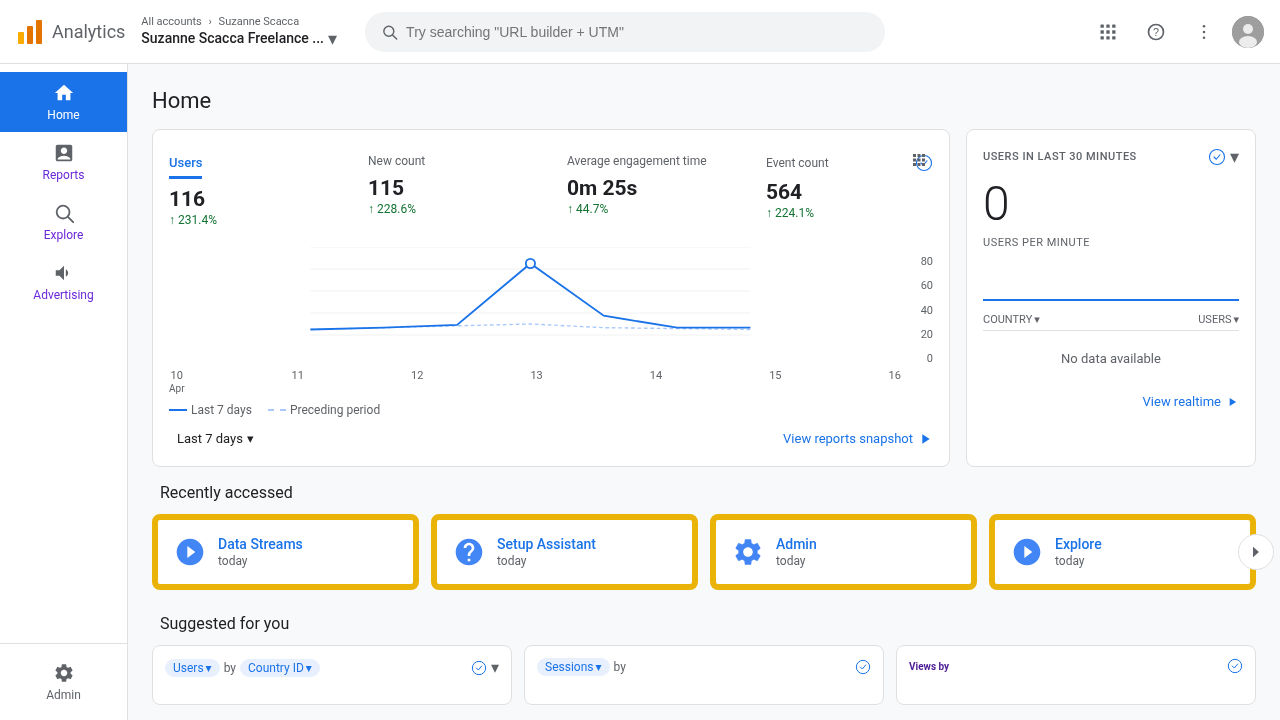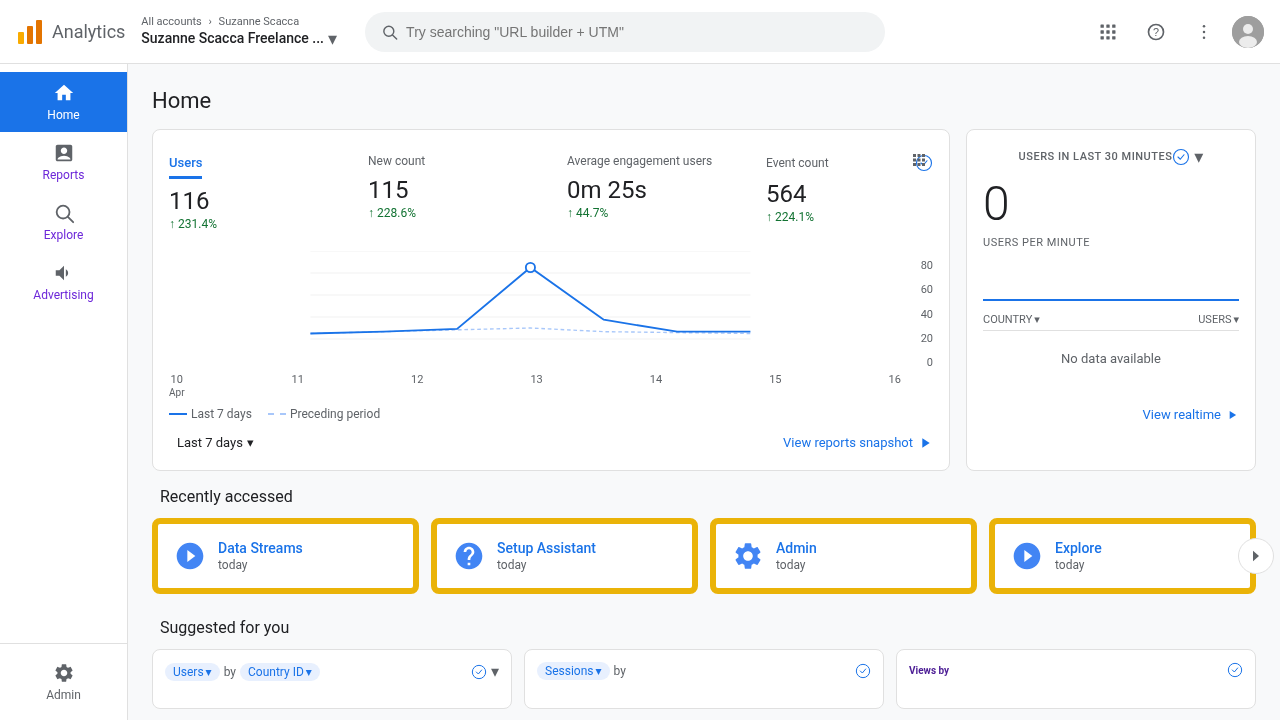--- a/index.html
+++ b/index.html
@@ -67,42 +67,42 @@
     }
 
     
     .section-title { font-size: 22px; font-weight: 400; color: #202124; margin-bottom: 16px; }
     .stat-tab {
       padding: 8px 16px; font-size: 13px; color: #5f6368; cursor: pointer; border-bottom: 3px solid transparent; margin-bottom: -1px;
     }
     .stat-tab.active { color: #1a73e8; border-bottom-color: #1a73e8; font-weight: 500; }
     .stat-metrics { display: flex; gap: 32px; margin-bottom: 12px; padding: 8px 0; }
     .stat-metric { flex: 1; }
-    .stat-metric-value { font-size: 24px; font-weight: 400; color: #202124; }
+    .stat-metric-value { font-size: 21px; font-weight: 700; color: #202124; }
     .stat-metric-change { font-size: 12px; color: #137333; margin-top: 2px; }
     .stat-metric-change.up::before { content: '↑ '; }
     
     
     .chart-area { position: relative; height: 120px; margin-top: 8px; }
     .chart-legend { display: flex; gap: 16px; margin-top: 8px; font-size: 12px; color: #5f6368; }
     .legend-item { display: flex; align-items: center; gap: 4px; }
     
     .chart-footer { display: flex; justify-content: space-between; align-items: center; margin-top: 8px; }
     .period-selector {
       display: flex; align-items: center; gap: 4px; font-size: 13px; color: #202124;
       cursor: pointer; padding: 4px 8px; border-radius: 4px;
     }
     .view-snapshot-link { font-size: 13px; color: #1a73e8; cursor: pointer; display: flex; align-items: center; gap: 4px; }
 
     
     .realtime-card {
       width: 290px; background: #fff; border-radius: 8px; border: 1px solid #e0e0e0;
       padding: 16px; flex-shrink: 0;
     }
-    .realtime-header { display: flex; justify-content: center; align-items: center; margin-bottom: 8px; }
+    .realtime-header { display: flex; justify-content: space-between; align-items: center; margin-bottom: 8px; }
     .realtime-label { font-size: 11px; color: #5f6368; text-transform: uppercase; letter-spacing: 0.5px; font-weight: 500; }
     .realtime-value { font-size: 48px; font-weight: 300; color: #202124; margin-bottom: 4px; }
     .realtime-sub { font-size: 11px; color: #5f6368; text-transform: uppercase; letter-spacing: 0.5px; margin-bottom: 12px; }
     .no-data { font-size: 13px; color: #5f6368; text-align: center; padding: 16px 0; }
     .view-realtime-link { font-size: 13px; color: #1a73e8; cursor: pointer; display: flex; align-items: center; gap: 4px; float: right; margin-top: 8px; }
 
     
     .section-subtitle { font-size: 16px; font-weight: 400; color: #202124; margin-bottom: 12px; margin-left: 8px; }
     .cards-row { display: flex; gap: 12px; margin-bottom: 24px; position: relative; }
     .access-card {
@@ -261,21 +261,21 @@
             <div class="stat-tab active" style="padding: 0; border-bottom: 3px solid #1a73e8; display:inline-block; padding-bottom:6px; margin-bottom:8px;">Users</div>
             <div class="stat-metric-value">116</div>
             <div class="stat-metric-change up">231.4%</div>
           </div>
           <div class="stat-metric">
             <div style="font-size:12px; color:#5f6368; margin-bottom:8px;">New count</div>
             <div class="stat-metric-value">115</div>
             <div class="stat-metric-change up">228.6%</div>
           </div>
           <div class="stat-metric">
-            <div style="font-size:12px; color:#5f6368; margin-bottom:8px;">Average engagement users</div>
+            <div style="font-size:12px; color:#5f6368; margin-bottom:8px;">Average engagement time</div>
             <div class="stat-metric-value">0m 25s</div>
             <div class="stat-metric-change up">44.7%</div>
           </div>
           <div class="stat-metric">
             <div style="font-size:12px; color:#5f6368; margin-bottom:8px; display:flex; justify-content:space-between; align-items:center;">
               <span>Event count</span>
               <svg width="18" height="18" viewBox="0 0 24 24">
                 <circle cx="12" cy="12" r="10" stroke="#1a73e8" stroke-width="1.5" fill="none"></circle>
                 <path d="M8 12l3 3 5-6" stroke="#1a73e8" stroke-width="1.5" fill="none" stroke-linecap="round"></path>
               </svg>
@@ -365,21 +365,21 @@
           <div style="display:flex; align-items:center; gap:2px; cursor:pointer;">
             <span>COUNTRY</span>
             <span>▾</span>
           </div>
           <div style="display:flex; align-items:center; gap:2px; cursor:pointer;">
             <span>USERS</span>
             <span>▾</span>
           </div>
         </div>
         <div class="no-data">No data available</div>
-        <div style="display:flex; justify-content:flex-end; margin-top:17px;">
+        <div style="display:flex; justify-content:flex-end; margin-top:4px;">
           <div class="view-realtime-link">
             <span>View realtime</span>
             <svg width="14" height="14" viewBox="0 0 24 24" fill="#1a73e8">
               <path d="M8 5v14l11-7z"></path>
             </svg>
           </div>
         </div>
       </div>
     </div>
 

